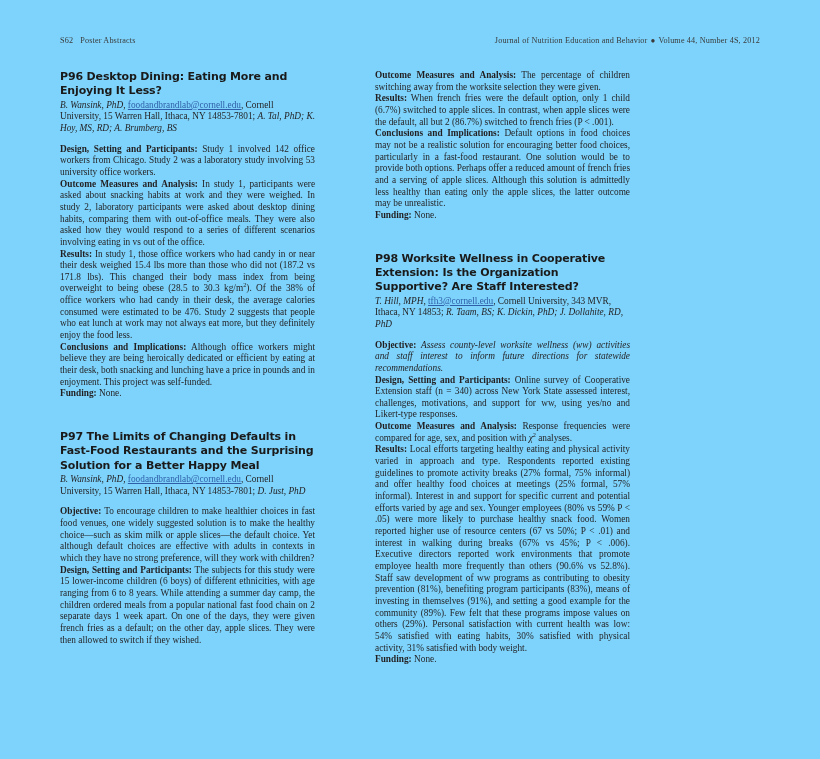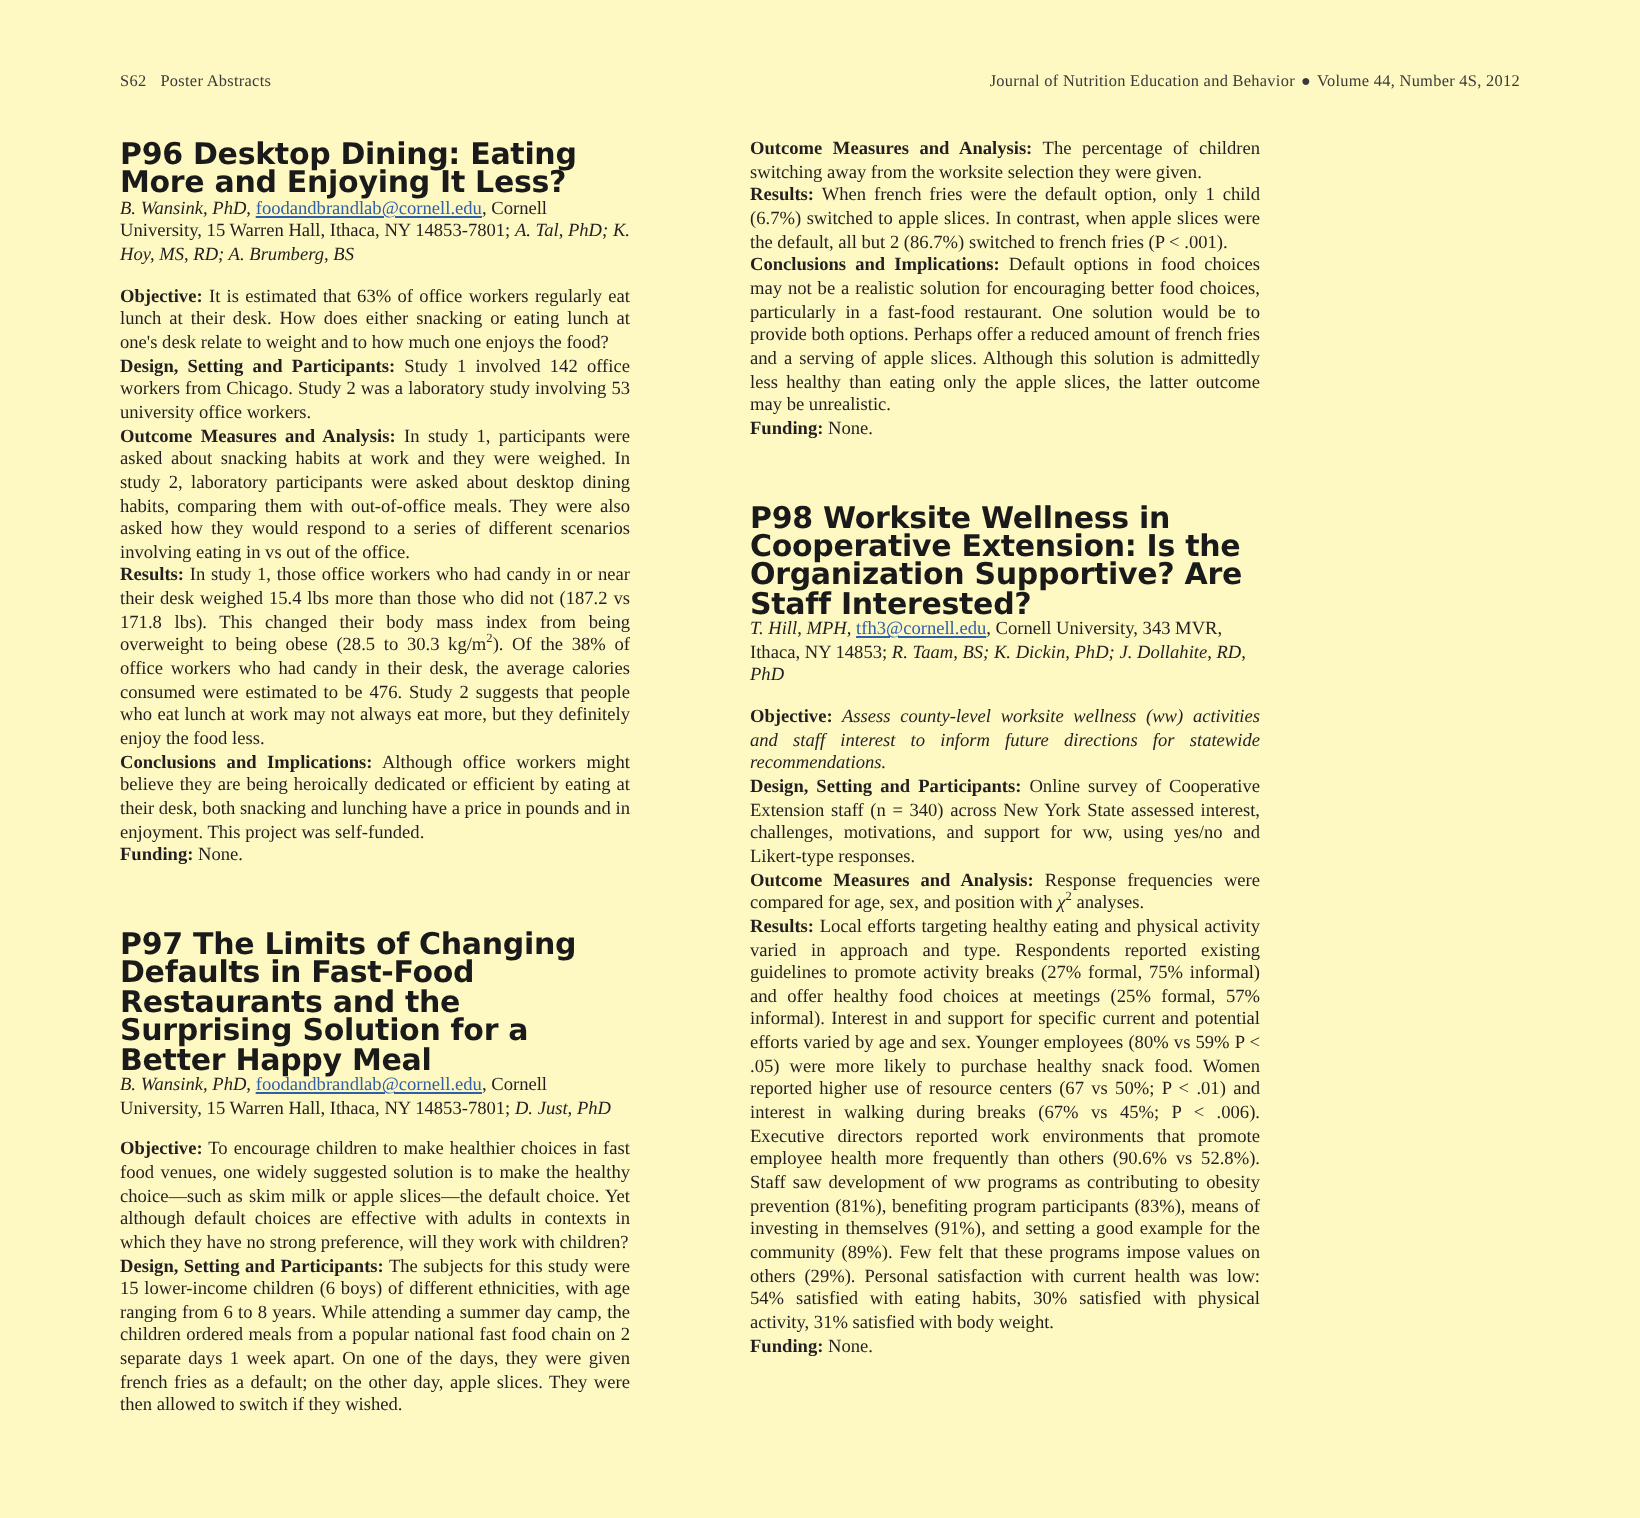--- a/index.html
+++ b/index.html
@@ -11,21 +11,21 @@
     width: 820px;
     height: 759px;
     overflow: hidden;
     font-family: "Liberation Serif", serif;
     color: #231f20;
   }
   .page {
     position: relative;
     width: 820px;
     height: 759px;
-    background: #fef9c3;
+    background: #7dd3fc;
     box-sizing: border-box;
     padding: 36px 60px 18px 60px;
   }
   
   .running-head {
     display: flex;
     align-items: baseline;
     font-family: "Liberation Serif", serif;
     font-size: 8.2px;
     letter-spacing: 0.15px;
@@ -56,21 +56,21 @@
   }
   .col {
     width: 255px;
     flex: none;
   }
   .abstract { margin-bottom: 0; }
   .abstract + .abstract { margin-top: 30px; }
 
   h2.abs-title {
     font-family: "DejaVu Sans", sans-serif;
-    font-size: 15px;
+    font-size: 11px;
     font-weight: bold;
     line-height: 14.4px;
     margin: 0 0 1px 0;
     letter-spacing: -0.15px;
     color: #1a1a1a;
   }
   .authors {
     font-family: "Liberation Serif", serif;
     font-size: 9.3px;
     line-height: 11.6px;
@@ -110,21 +110,20 @@
     </div>
   </div>
 
   <div class="columns">
 
     <div class="col">
 
       <div class="abstract">
         <h2 class="abs-title">P96 Desktop Dining: Eating More and Enjoying It Less?</h2>
         <p class="authors"><span class="nm">B. Wansink, PhD,</span> <a class="email" href="#">foodandbrandlab@cornell.edu</a><span>, Cornell University, 15 Warren Hall, Ithaca, NY 14853-7801;</span> <span class="nm">A. Tal, PhD; K. Hoy, MS, RD; A. Brumberg, BS</span></p>
-        <p class="body-text"><span class="lbl">Objective:</span><span> It is estimated that 63% of office workers regularly eat lunch at their desk. How does either snacking or eating lunch at one's desk relate to weight and to how much one enjoys the food?</span></p>
         <p class="body-text"><span class="lbl">Design, Setting and Participants:</span><span> Study 1 involved 142 office workers from Chicago. Study 2 was a laboratory study involving 53 university office workers.</span></p>
         <p class="body-text"><span class="lbl">Outcome Measures and Analysis:</span><span> In study 1, participants were asked about snacking habits at work and they were weighed. In study 2, laboratory participants were asked about desktop dining habits, comparing them with out-of-office meals. They were also asked how they would respond to a series of different scenarios involving eating in vs out of the office.</span></p>
         <p class="body-text"><span class="lbl">Results:</span><span> In study 1, those office workers who had candy in or near their desk weighed 15.4 lbs more than those who did not (187.2 vs 171.8 lbs). This changed their body mass index from being overweight to being obese (28.5 to 30.3 kg/m<sup>2</sup>). Of the 38% of office workers who had candy in their desk, the average calories consumed were estimated to be 476. Study 2 suggests that people who eat lunch at work may not always eat more, but they definitely enjoy the food less.</span></p>
         <p class="body-text"><span class="lbl">Conclusions and Implications:</span><span> Although office workers might believe they are being heroically dedicated or efficient by eating at their desk, both snacking and lunching have a price in pounds and in enjoyment. This project was self-funded.</span></p>
         <p class="body-text"><span class="lbl">Funding:</span><span> None.</span></p>
       </div>
 
       <div class="abstract">
         <h2 class="abs-title">P97 The Limits of Changing Defaults in Fast-Food Restaurants and the Surprising Solution for a Better Happy Meal</h2>
         <p class="authors"><span class="nm">B. Wansink, PhD,</span> <a class="email" href="#">foodandbrandlab@cornell.edu</a><span>, Cornell University, 15 Warren Hall, Ithaca, NY 14853-7801;</span> <span class="nm">D. Just, PhD</span></p>

